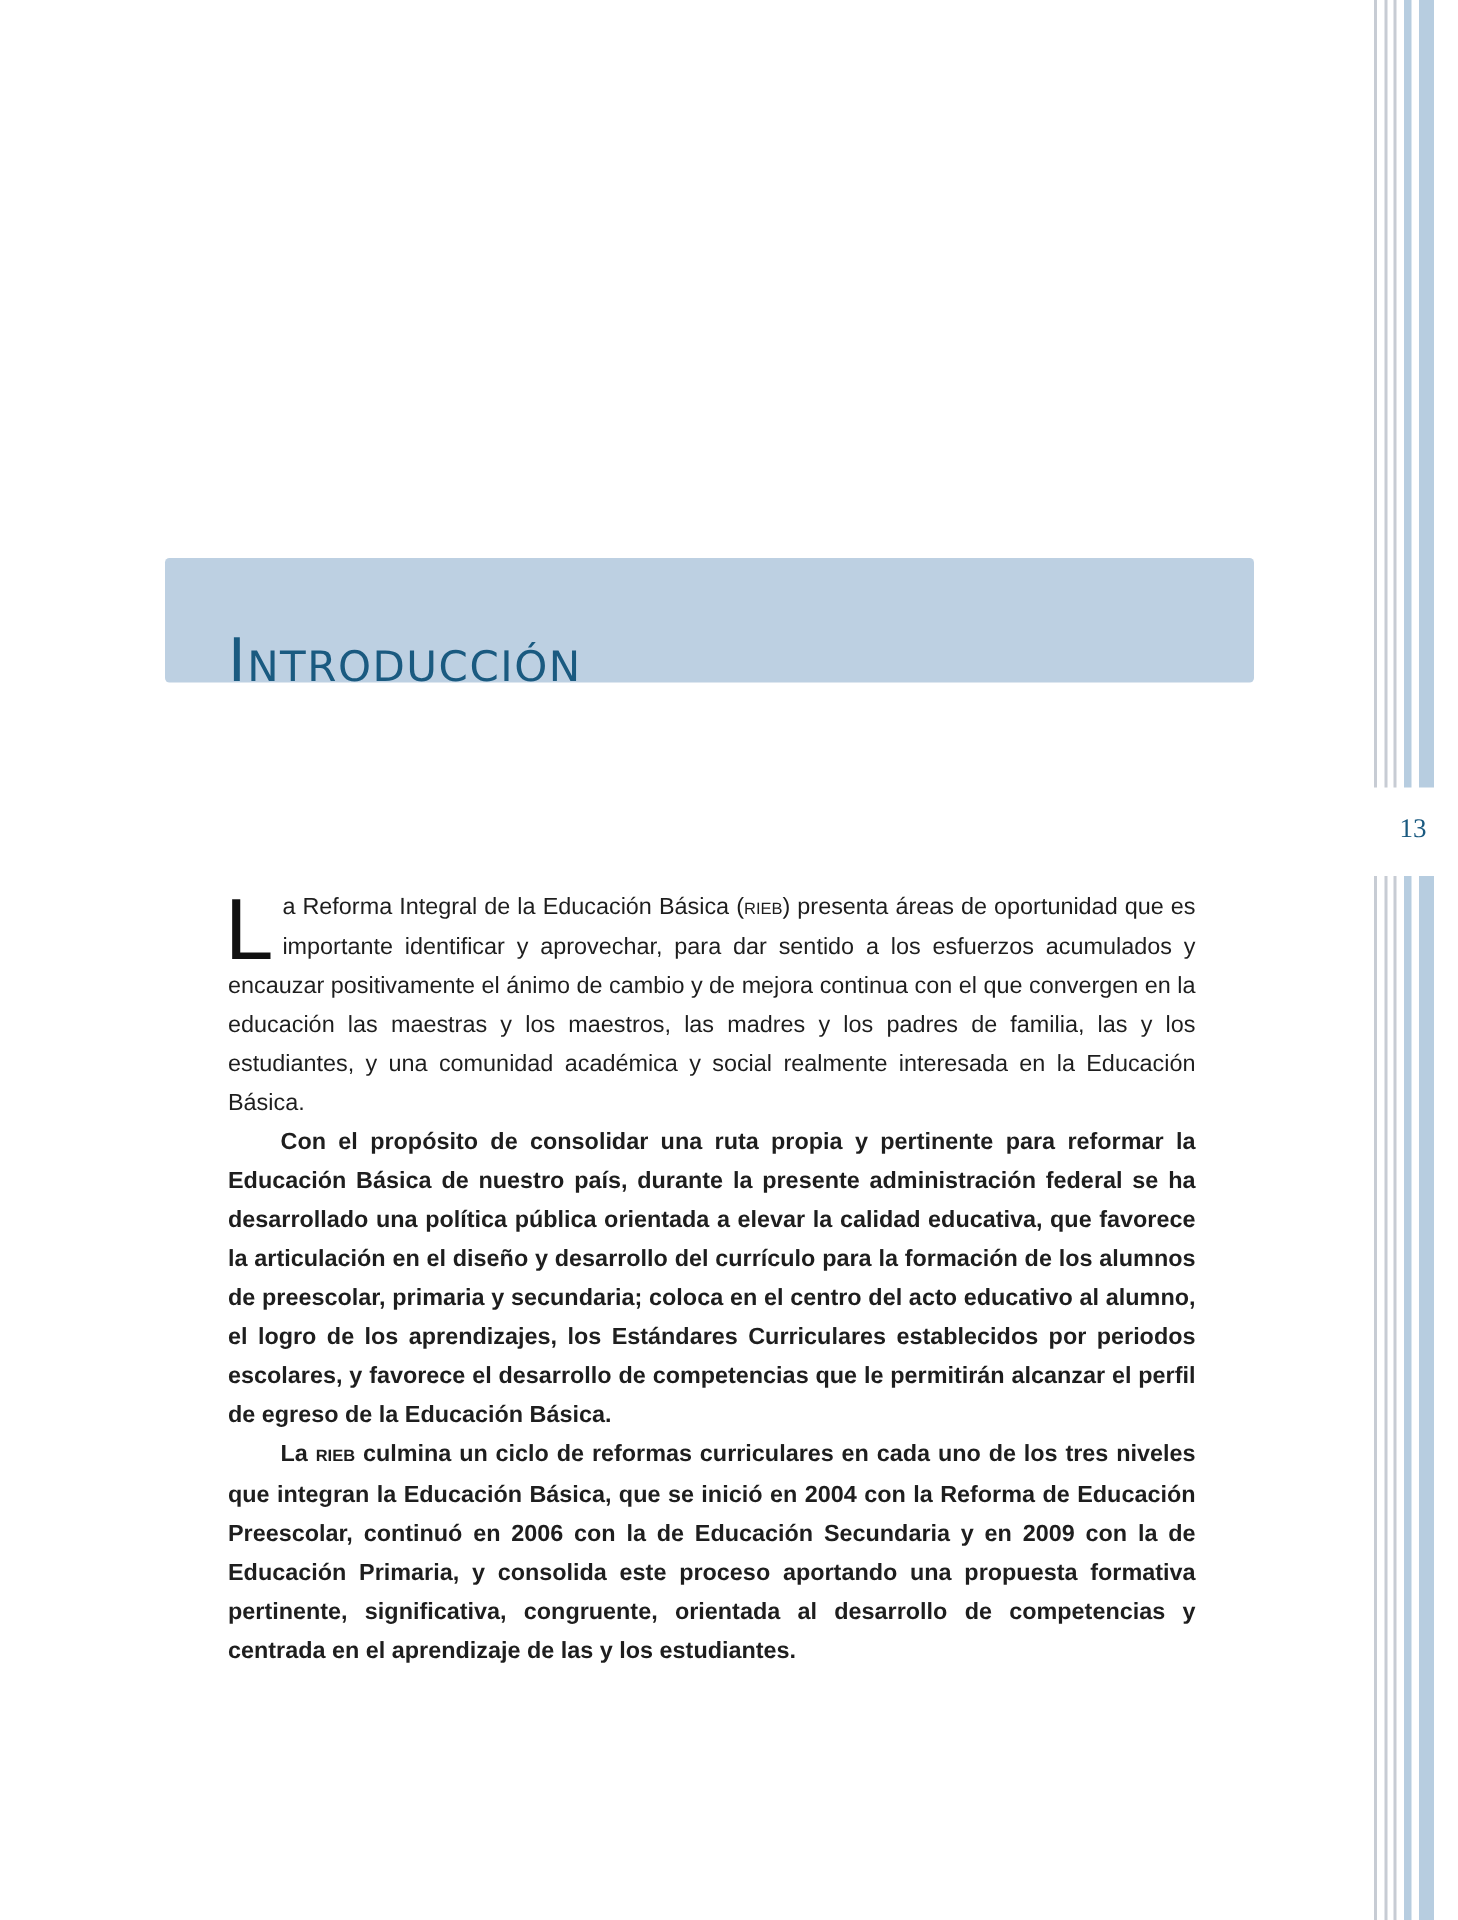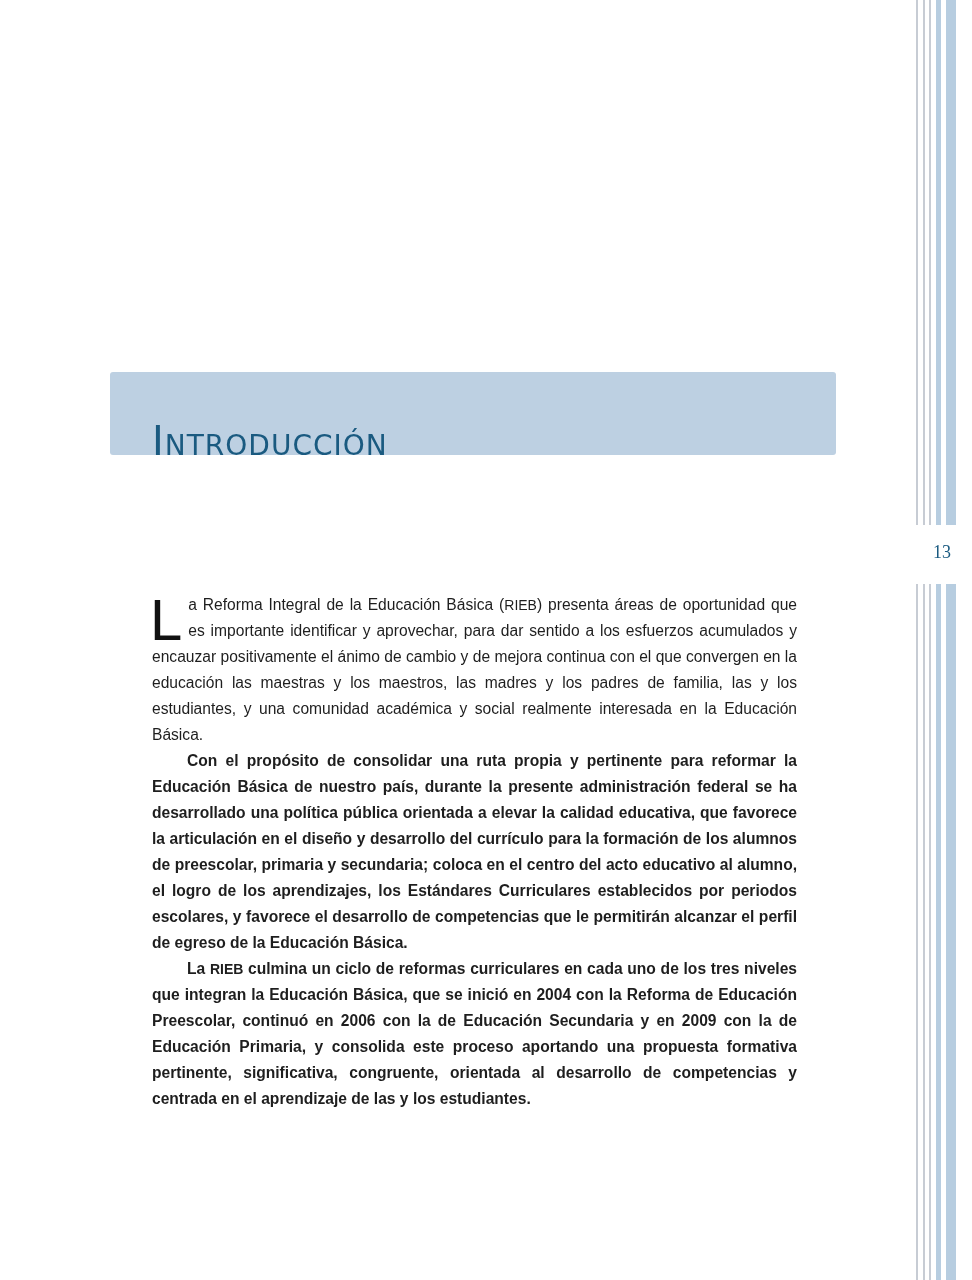--- a/index.html
+++ b/index.html
@@ -27,21 +27,21 @@
     position: absolute; left: 152px; top: 592px; width: 645px;
     font-size: 15.6px; line-height: 26px; color: #1e1e1e;
     text-align: justify;
   }
   .body-text p { margin: 0; }
   .body-text p.indent { text-indent: 35px; font-weight: bold; }
   .dropcap {
     float: left; font-size: 58px; line-height: 46px; margin: 5px 6px 0 -2px;
     font-family: "Liberation Sans", sans-serif; color: #111;
   }
-  .sc { font-size: 14px; }
+  .sc { font-size: 11px; }
 </style>
 </head>
 <body>
 
 <div>
   <div class="stripe" style="left:916px;top:0;width:2px;height:525px;background:#c7ccd4;"></div>
   <div class="stripe" style="left:923px;top:0;width:2px;height:525px;background:#c7ccd4;"></div>
   <div class="stripe" style="left:929px;top:0;width:2px;height:525px;background:#c7ccd4;"></div>
   <div class="stripe" style="left:936px;top:0;width:5px;height:525px;background:#b7cde0;"></div>
   <div class="stripe" style="left:946px;top:0;width:10px;height:525px;background:#b7cde0;"></div>

